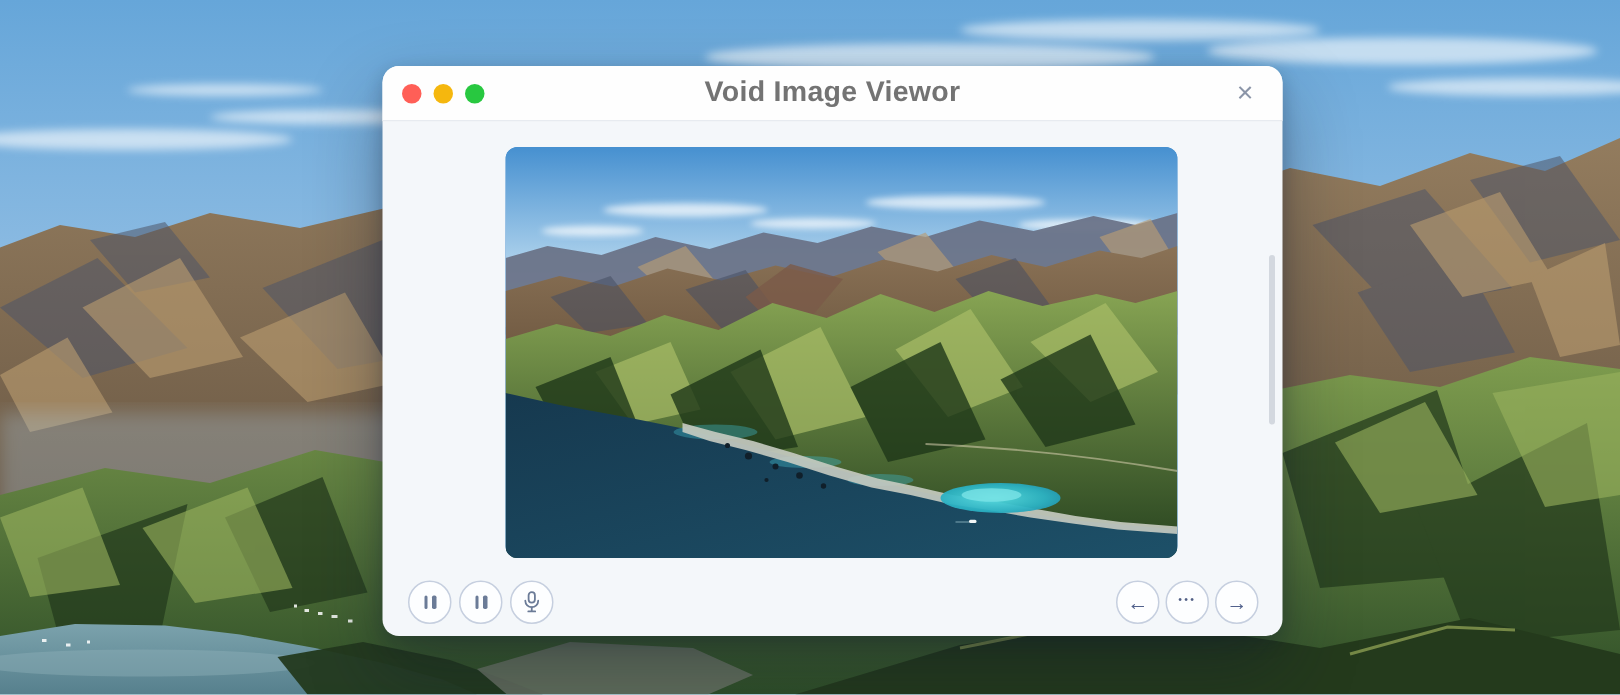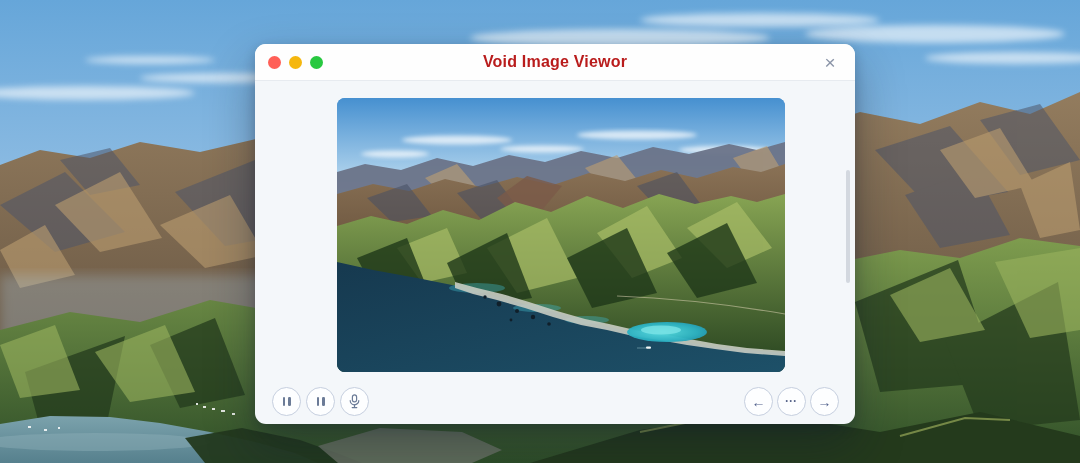--- a/index.html
+++ b/index.html
@@ -14,21 +14,21 @@
     background:#f4f7fa; border-radius:11px;
     box-shadow:0 22px 48px rgba(15,25,45,.38), 0 4px 12px rgba(15,25,45,.22);
   }
   .titlebar {
     position:relative; height:37px; background:#fefefe;
     border-radius:11px 11px 0 0; border-bottom:1px solid #e7ebf0;
     display:flex; align-items:center; justify-content:center;
   }
   .traffic { position:absolute; left:13px; top:0; height:37px; display:flex; align-items:center; gap:8px; }
   .tl-dot { width:13px; height:13px; border-radius:50%; }
-  .window-title { font-size:16px; font-weight:bold; color:#b91c1c; letter-spacing:.2px; }
+  .window-title { font-size:19px; font-weight:bold; color:#737373; letter-spacing:.2px; }
   .close-x {
     position:absolute; right:13px; top:0; height:37px; width:24px;
     display:flex; align-items:center; justify-content:center;
     color:#8b95a8; font-size:19px; font-weight:normal; line-height:1; cursor:default;
   }
 
   .viewport {
     position:absolute; left:82px; top:54px; width:448px; height:274px;
     border-radius:8px; overflow:hidden; background:#4690d0;
   }

